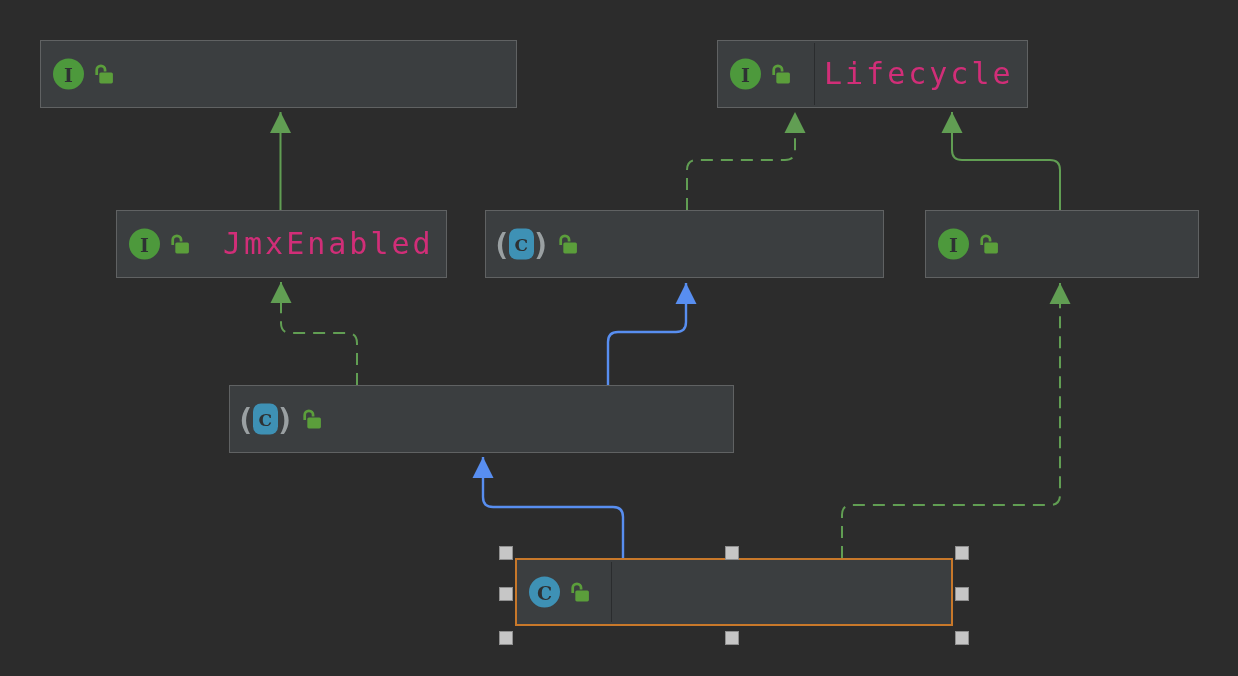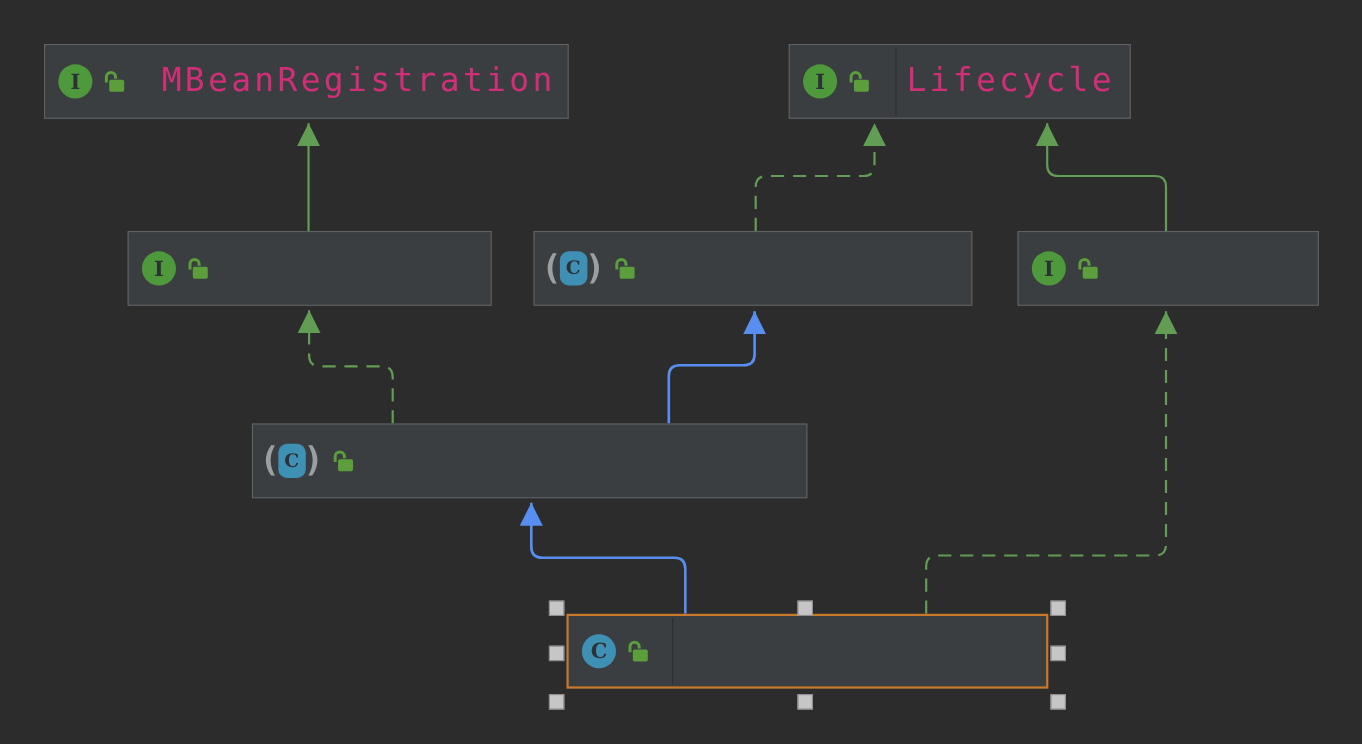--- a/index.html
+++ b/index.html
@@ -74,21 +74,20 @@
     </svg>
 
   <div class="node" style="left:40px;top:40px;width:477px;height:68px">
     <span class="icon-cluster">
       <span class="badge-circle badge-interface">I</span>
       <svg class="lock-icon" width="23" height="23" viewBox="0 0 22 22">
         <path d="M4.5,12 V7.2 a4,4 0 0 1 8,0 V8.6" fill="none" stroke="#5b9e3b" stroke-width="2.6"></path>
         <rect x="7" y="9.5" width="13" height="10.5" rx="1.5" fill="#5b9e3b"></rect>
       </svg>
     </span>
-    <span class="name">MBeanRegistration</span>
   </div>
 
   <div class="node" style="left:717px;top:40px;width:311px;height:68px">
     <span class="icon-cluster">
       <span class="badge-circle badge-interface">I</span>
       <svg class="lock-icon" width="23" height="23" viewBox="0 0 22 22">
         <path d="M4.5,12 V7.2 a4,4 0 0 1 8,0 V8.6" fill="none" stroke="#5b9e3b" stroke-width="2.6"></path>
         <rect x="7" y="9.5" width="13" height="10.5" rx="1.5" fill="#5b9e3b"></rect>
       </svg>
     </span>
@@ -97,20 +96,21 @@
   </div>
 
   <div class="node" style="left:116px;top:210px;width:331px;height:68px">
     <span class="icon-cluster">
       <span class="badge-circle badge-interface">I</span>
       <svg class="lock-icon" width="23" height="23" viewBox="0 0 22 22">
         <path d="M4.5,12 V7.2 a4,4 0 0 1 8,0 V8.6" fill="none" stroke="#5b9e3b" stroke-width="2.6"></path>
         <rect x="7" y="9.5" width="13" height="10.5" rx="1.5" fill="#5b9e3b"></rect>
       </svg>
     </span>
+    <span class="name">JmxEnabled</span>
   </div>
 
   <div class="node" style="left:485px;top:210px;width:399px;height:68px">
     <span class="icon-cluster" style="left:8px">
       <span class="abstract-wrap">
         <span class="paren">(</span>
         <span class="badge-square">C</span>
         <span class="paren">)</span>
       </span>
       <svg class="lock-icon" width="23" height="23" viewBox="0 0 22 22">

